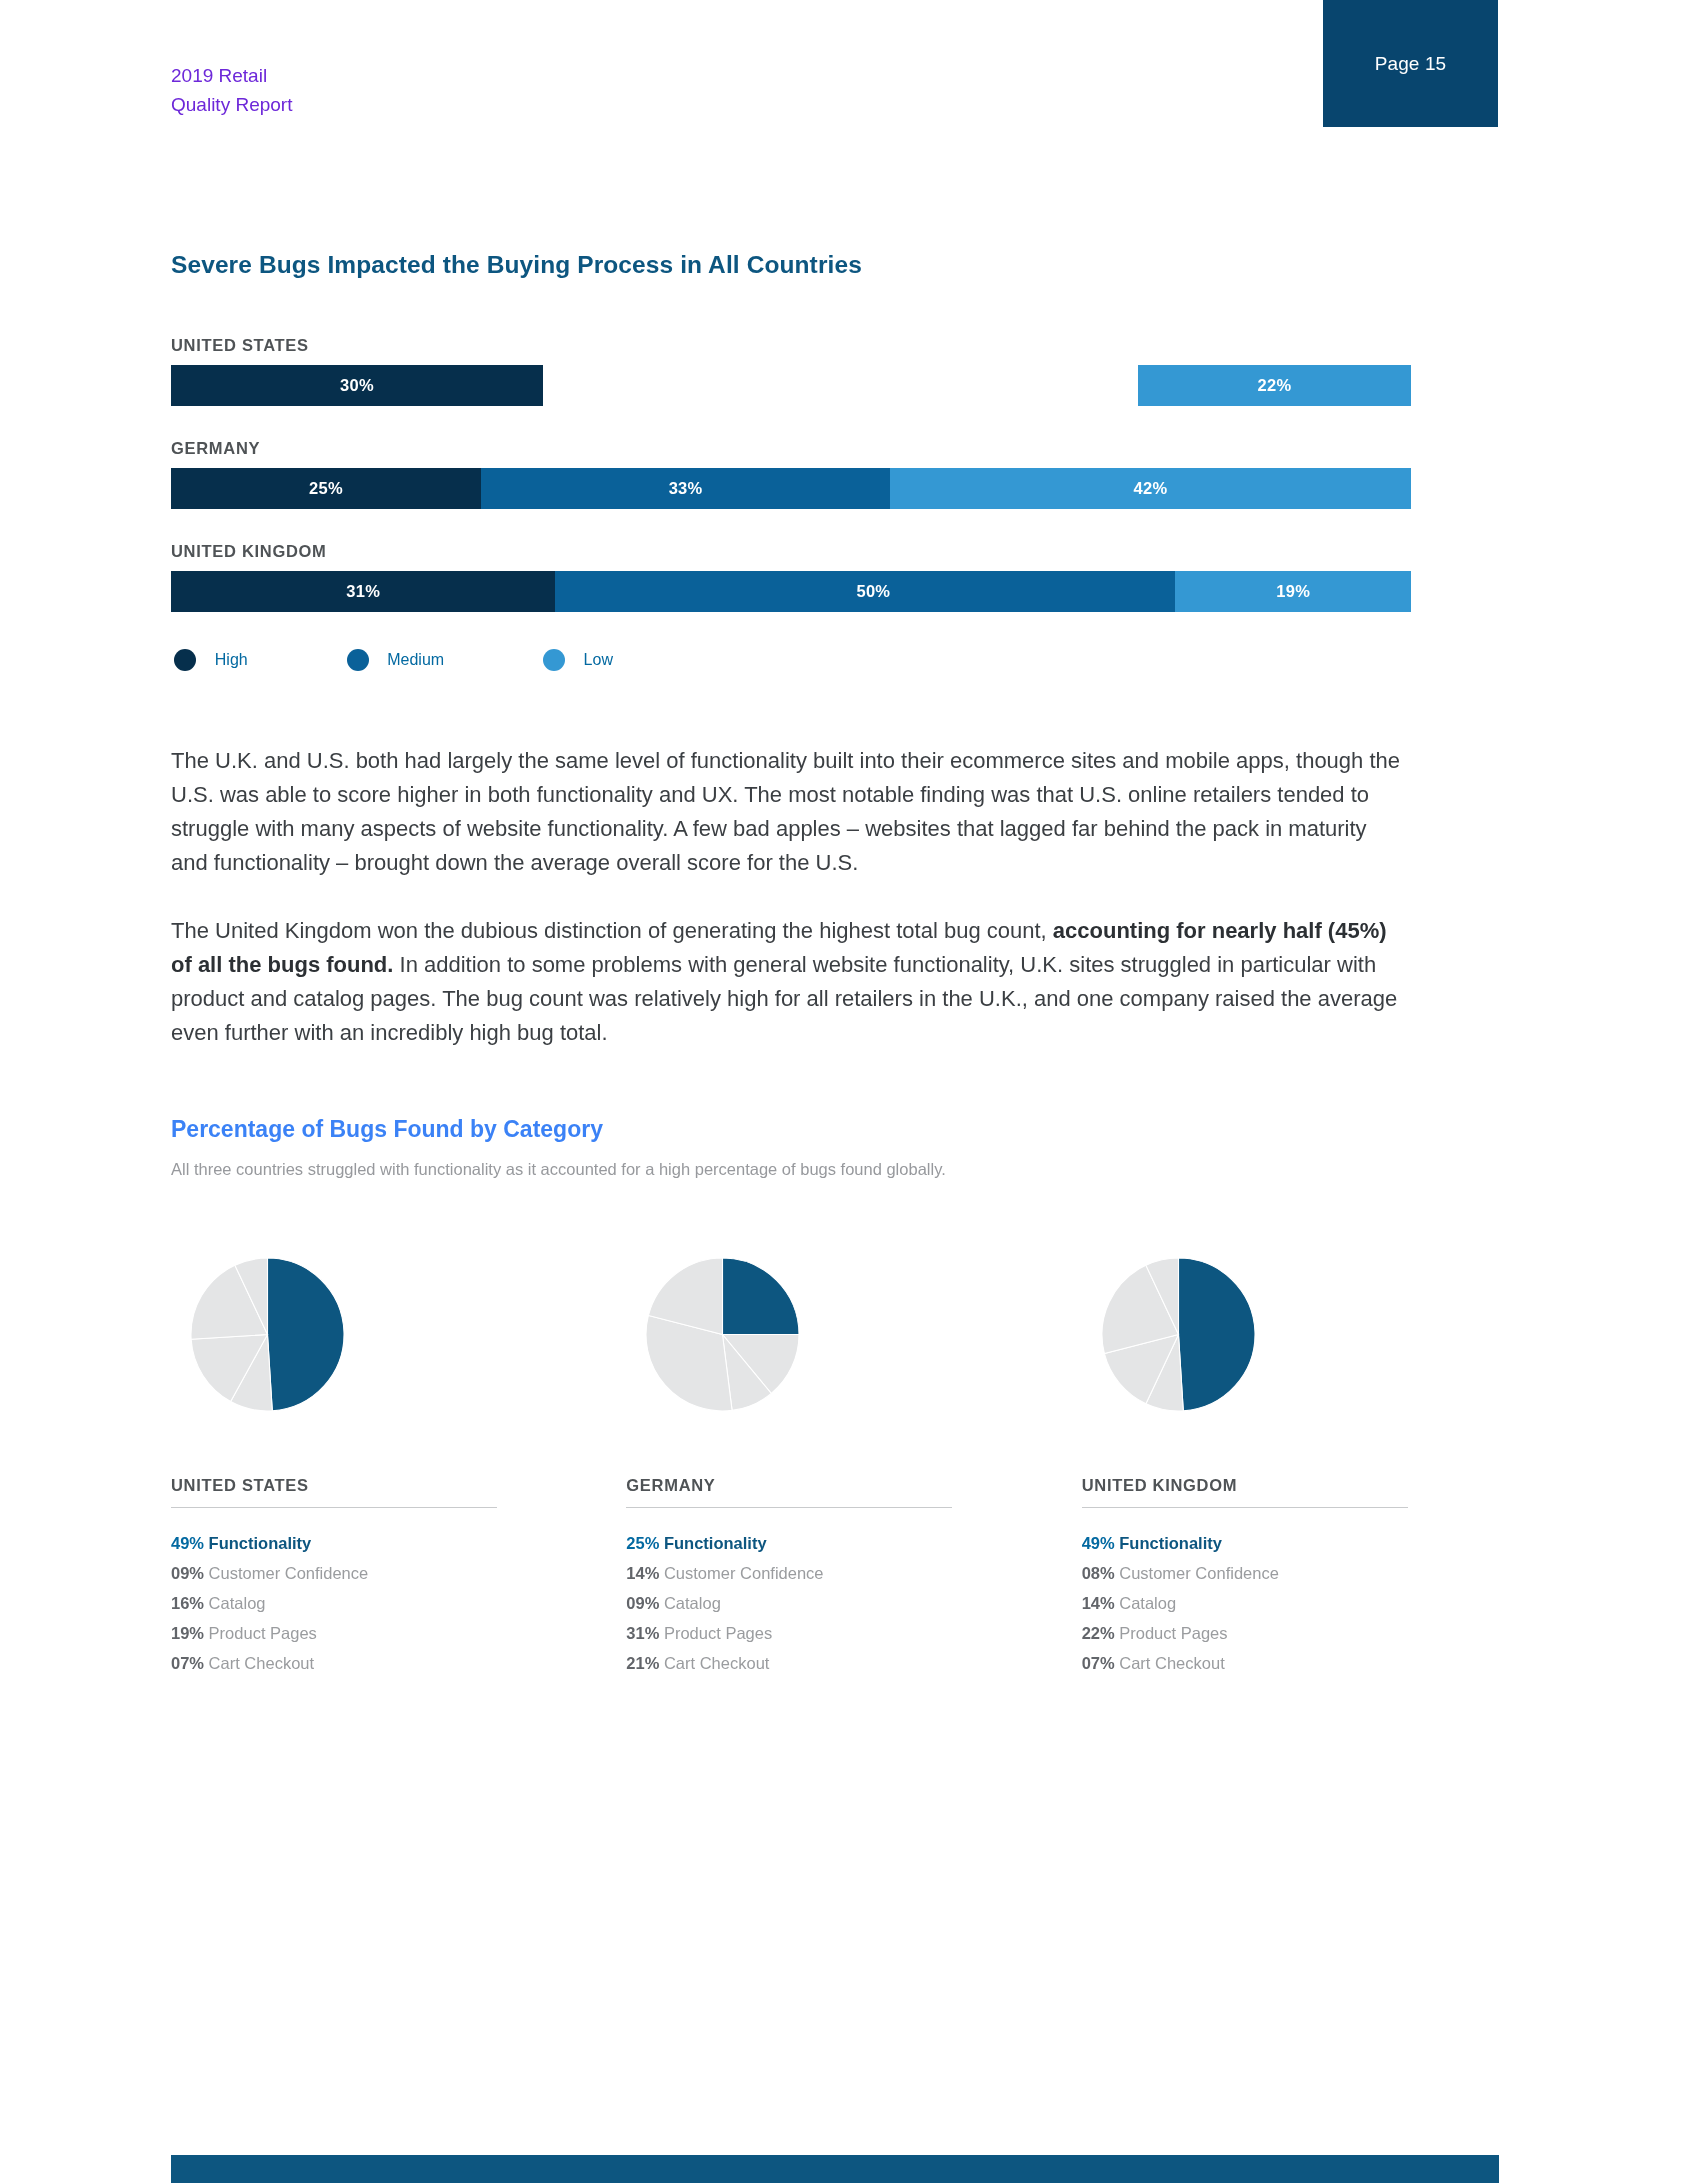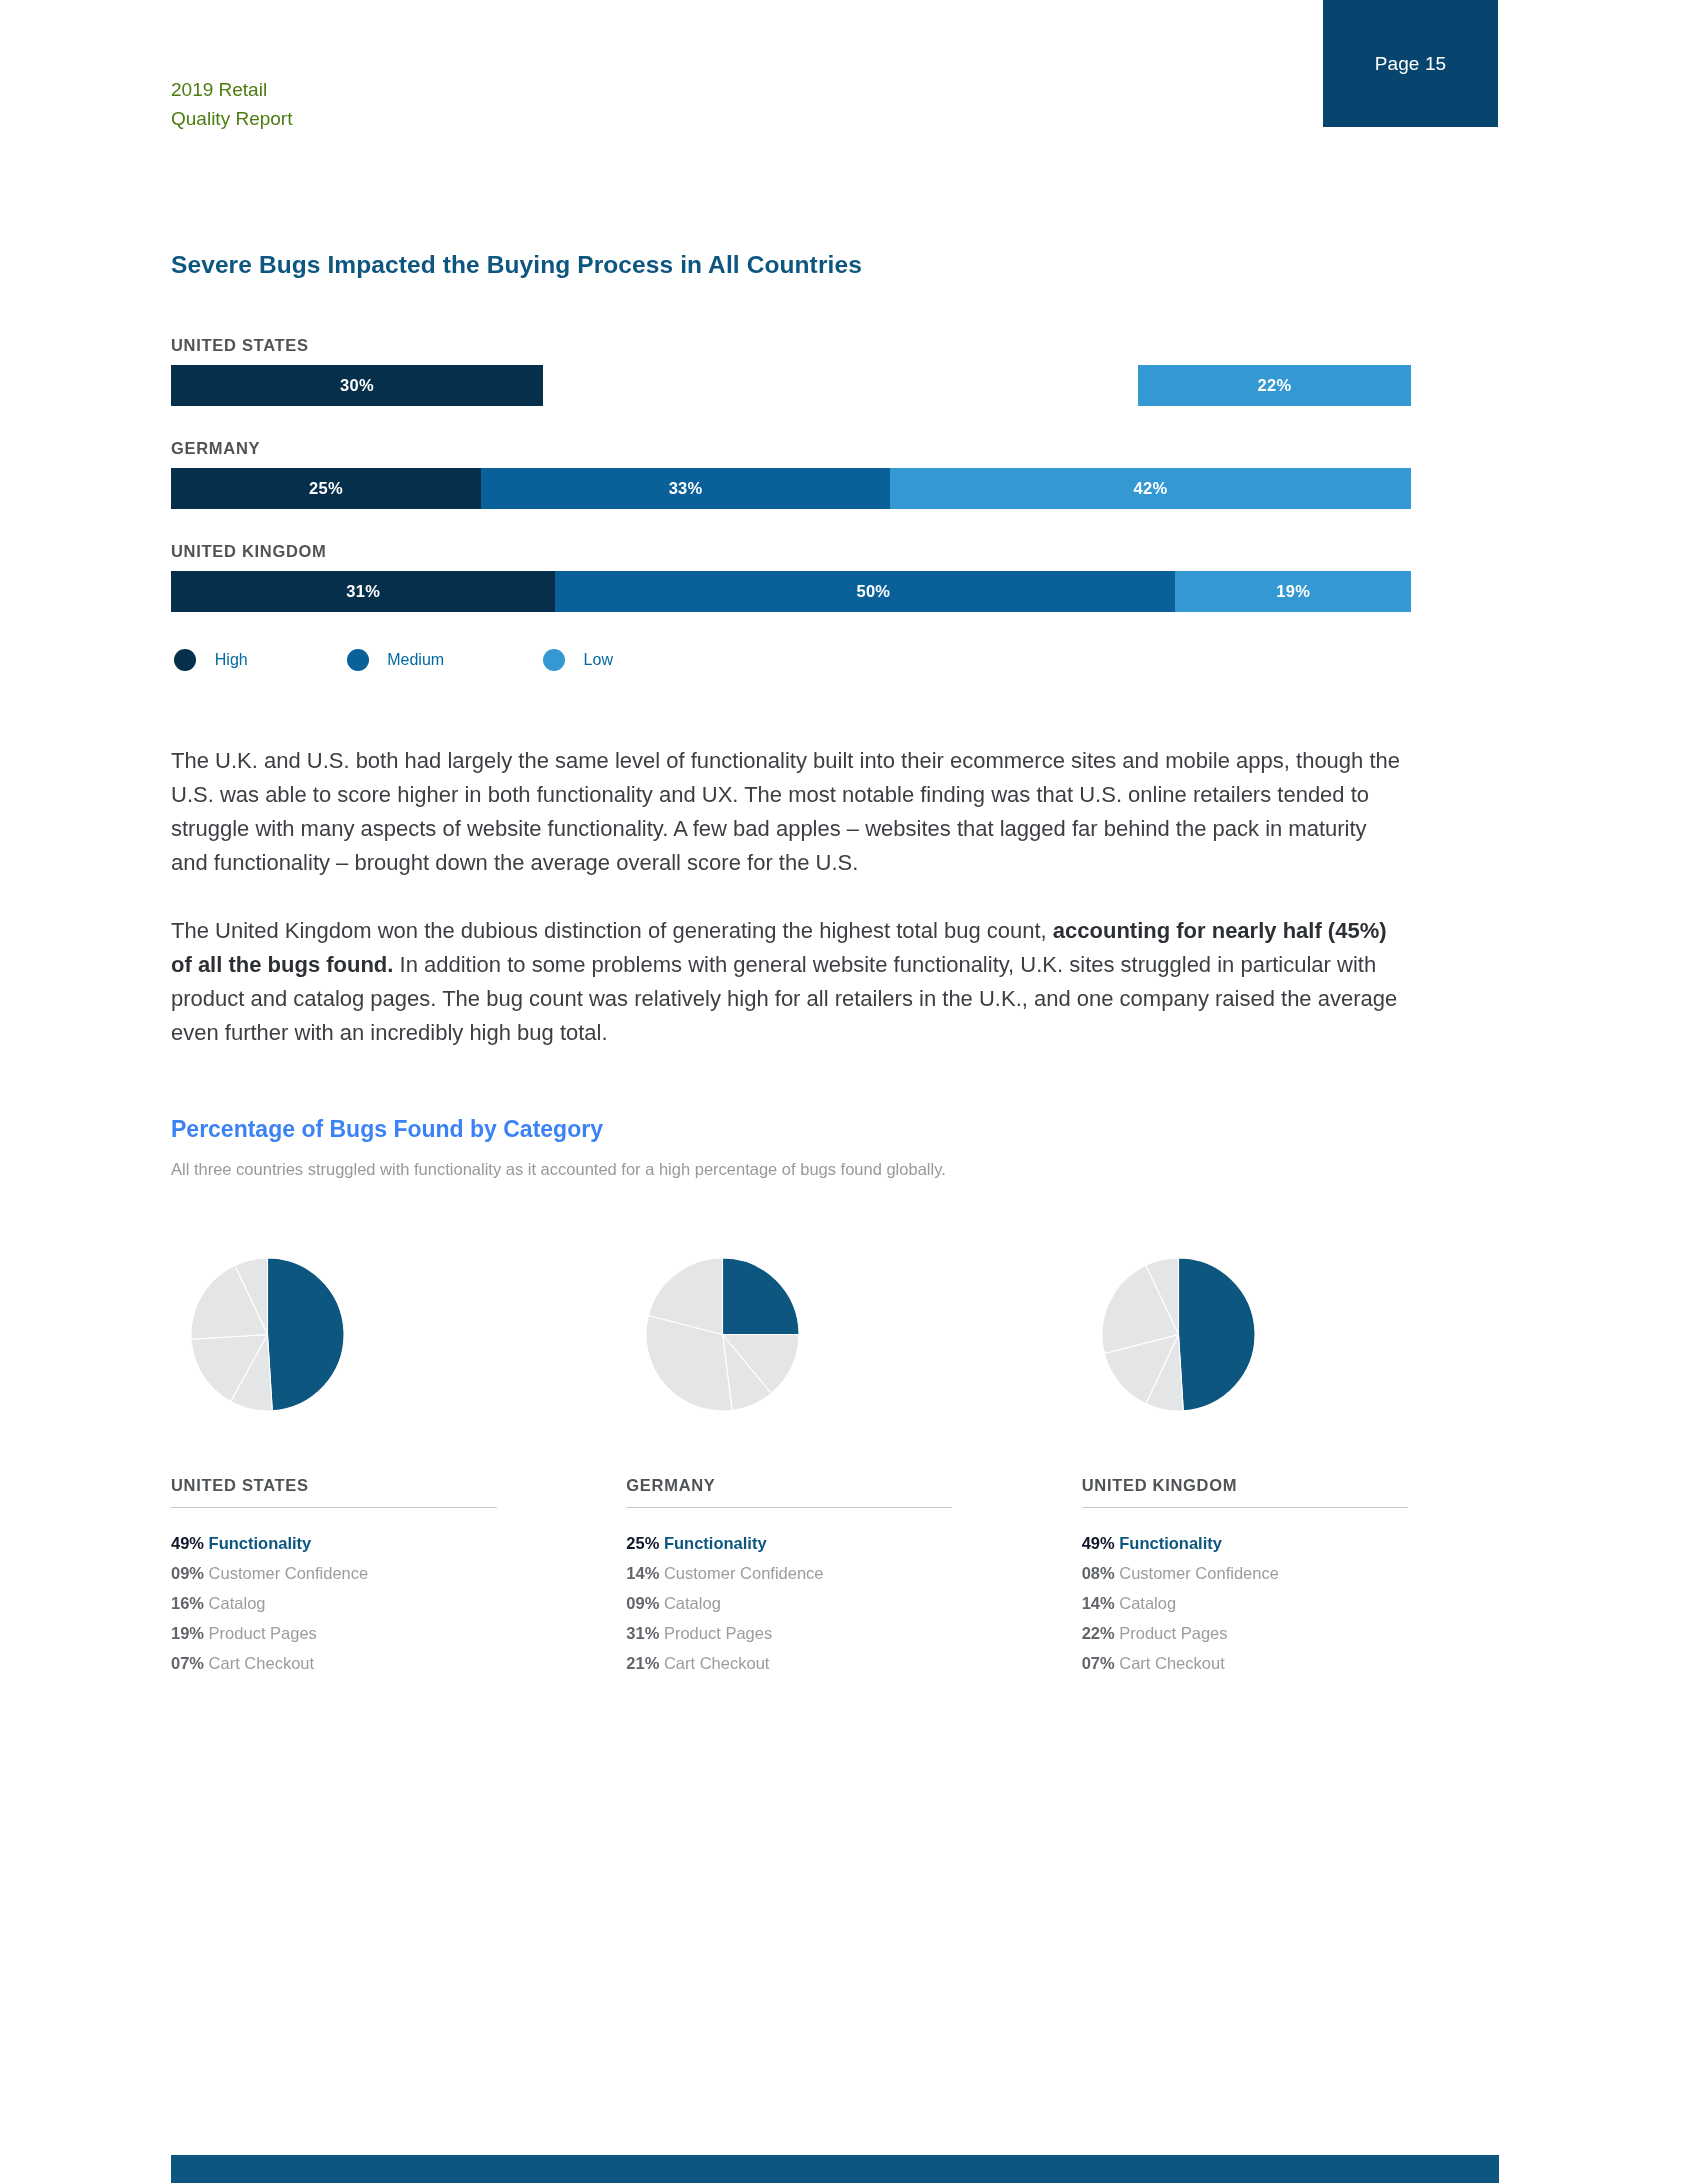--- a/index.html
+++ b/index.html
@@ -34,23 +34,23 @@
     color: #ffffff;
     display: flex;
     align-items: center;
     justify-content: center;
     font-size: 19px;
     letter-spacing: 0.1px;
   }
 
   .header-brand {
     position: absolute;
-    top: 75px;
+    top: 61px;
     left: 171px;
-    color: #4d7c0f;
+    color: #6d28d9;
     font-size: 19px;
     line-height: 29px;
   }
   .header-brand div { white-space: nowrap; }
 
   
   .content {
     position: absolute;
     left: 171px;
     top: 251px;
@@ -176,21 +176,21 @@
     font-size: 16.5px;
     color: #9a9c9f;
     line-height: 30px;
     white-space: nowrap;
   }
   .pie-legend-row .pct { font-weight: bold; }
   .pie-legend-row.is-highlight { color: #0d5680; }
   .pie-legend-row.is-highlight .pct,
   .pie-legend-row.is-highlight .lbl { color: #0d5680; font-weight: bold; }
   .pie-legend-row .pct { color: #62656a; }
-  .pie-legend-row.is-highlight .pct { color: #0f172a; }
+  .pie-legend-row.is-highlight .pct { color: #0369a1; }
 
   
   .footer-bar {
     position: absolute;
     left: 171px;
     bottom: 0;
     width: 1328px;
     height: 28px;
     background: #0d5680;
   }

